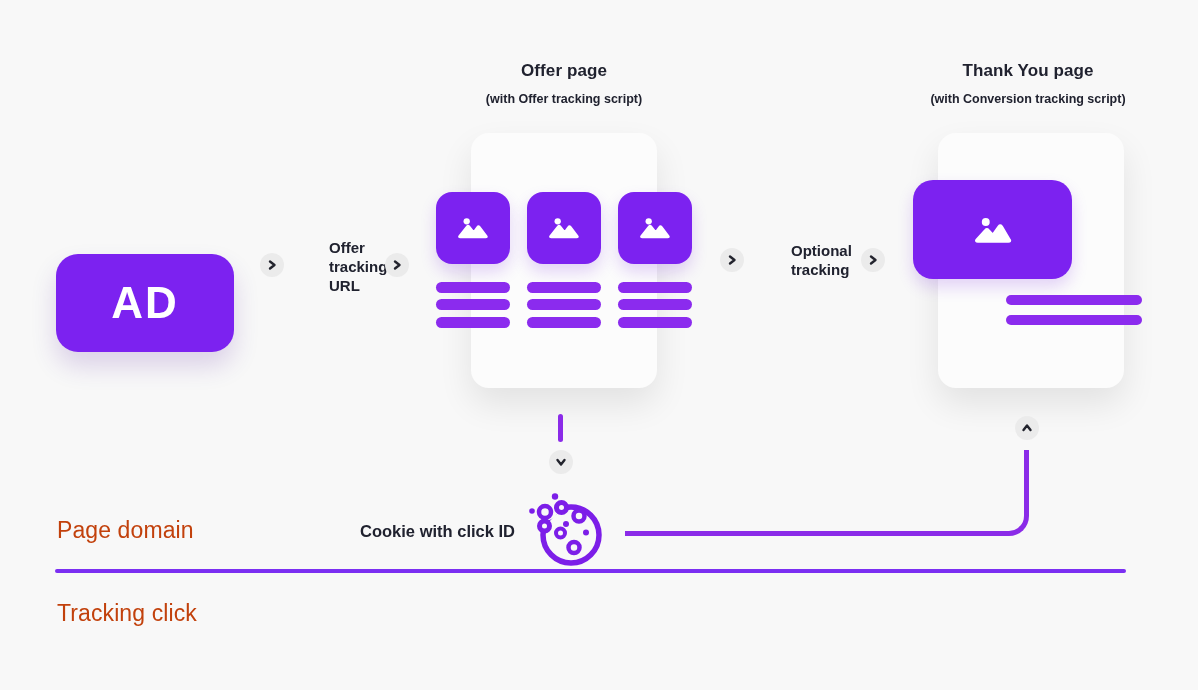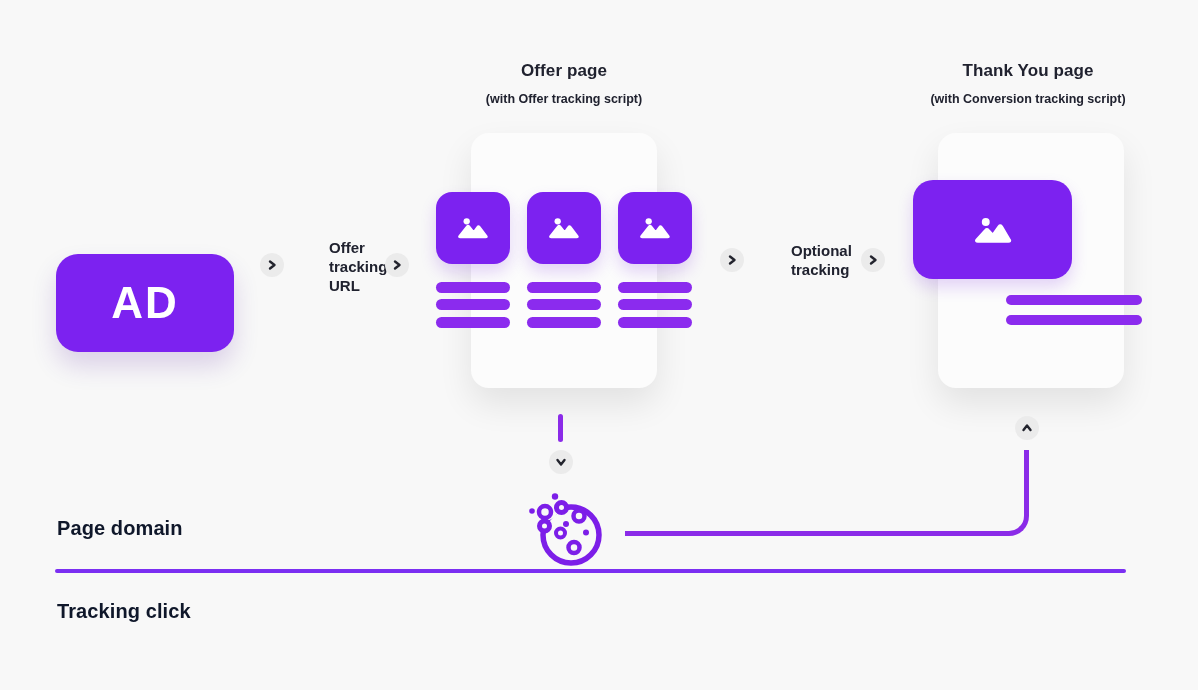--- a/index.html
+++ b/index.html
@@ -68,21 +68,21 @@
     box-sizing:border-box;
     border-right:5px solid #8B2BE8;
     border-bottom:5px solid #8B2BE8;
     border-bottom-right-radius:20px;
   }
 
   
   .cookie-label{left:335px;top:522px;width:180px;text-align:right;font-size:16.5px;font-weight:700;}
 
   
-  .domain-label{font-size:20px;font-weight:700;color:#0f172a;letter-spacing:.1px;}
+  .domain-label{font-size:23px;font-weight:400;color:#c2410c;letter-spacing:.1px;}
   .divider{left:55px;top:569px;width:1071px;height:4px;border-radius:2px;background:#7B2FF2;}
 </style>
 </head>
 <body>
 
 <div class="canvas">
 
   <div class="abs ad-box">
     <span>AD</span>
   </div>
@@ -185,20 +185,21 @@
       <circle cx="8" cy="25" r="2.8" fill="#7C1EE8"></circle>
       <circle cx="31" cy="10.5" r="3.2" fill="#7C1EE8"></circle>
       <circle cx="55" cy="30" r="5.5" fill="none" stroke="#7C1EE8" stroke-width="4.5"></circle>
       <circle cx="42" cy="38" r="3" fill="#7C1EE8"></circle>
       <circle cx="36.5" cy="47" r="4.5" fill="none" stroke="#7C1EE8" stroke-width="4"></circle>
       <circle cx="62" cy="46.5" r="3" fill="#7C1EE8"></circle>
       <circle cx="50" cy="61.5" r="5.5" fill="none" stroke="#7C1EE8" stroke-width="4.5"></circle>
     </svg>
   </div>
 
+  <div class="abs cookie-label">Cookie with click ID</div>
 
   <div class="abs elbow"></div>
 
   <div class="abs arrow-circle rot-up" style="left:1015px;top:416px;">
     <svg width="10" height="12" viewBox="0 0 10 12">
         <path d="M3 2.5 L7.5 6 L3 9.5" fill="none" stroke="#23242E" stroke-width="2.4" stroke-linecap="round" stroke-linejoin="round"></path>
       </svg>
   </div>
 
   <div class="abs domain-label" style="left:57px;top:517px;">Page domain</div>

